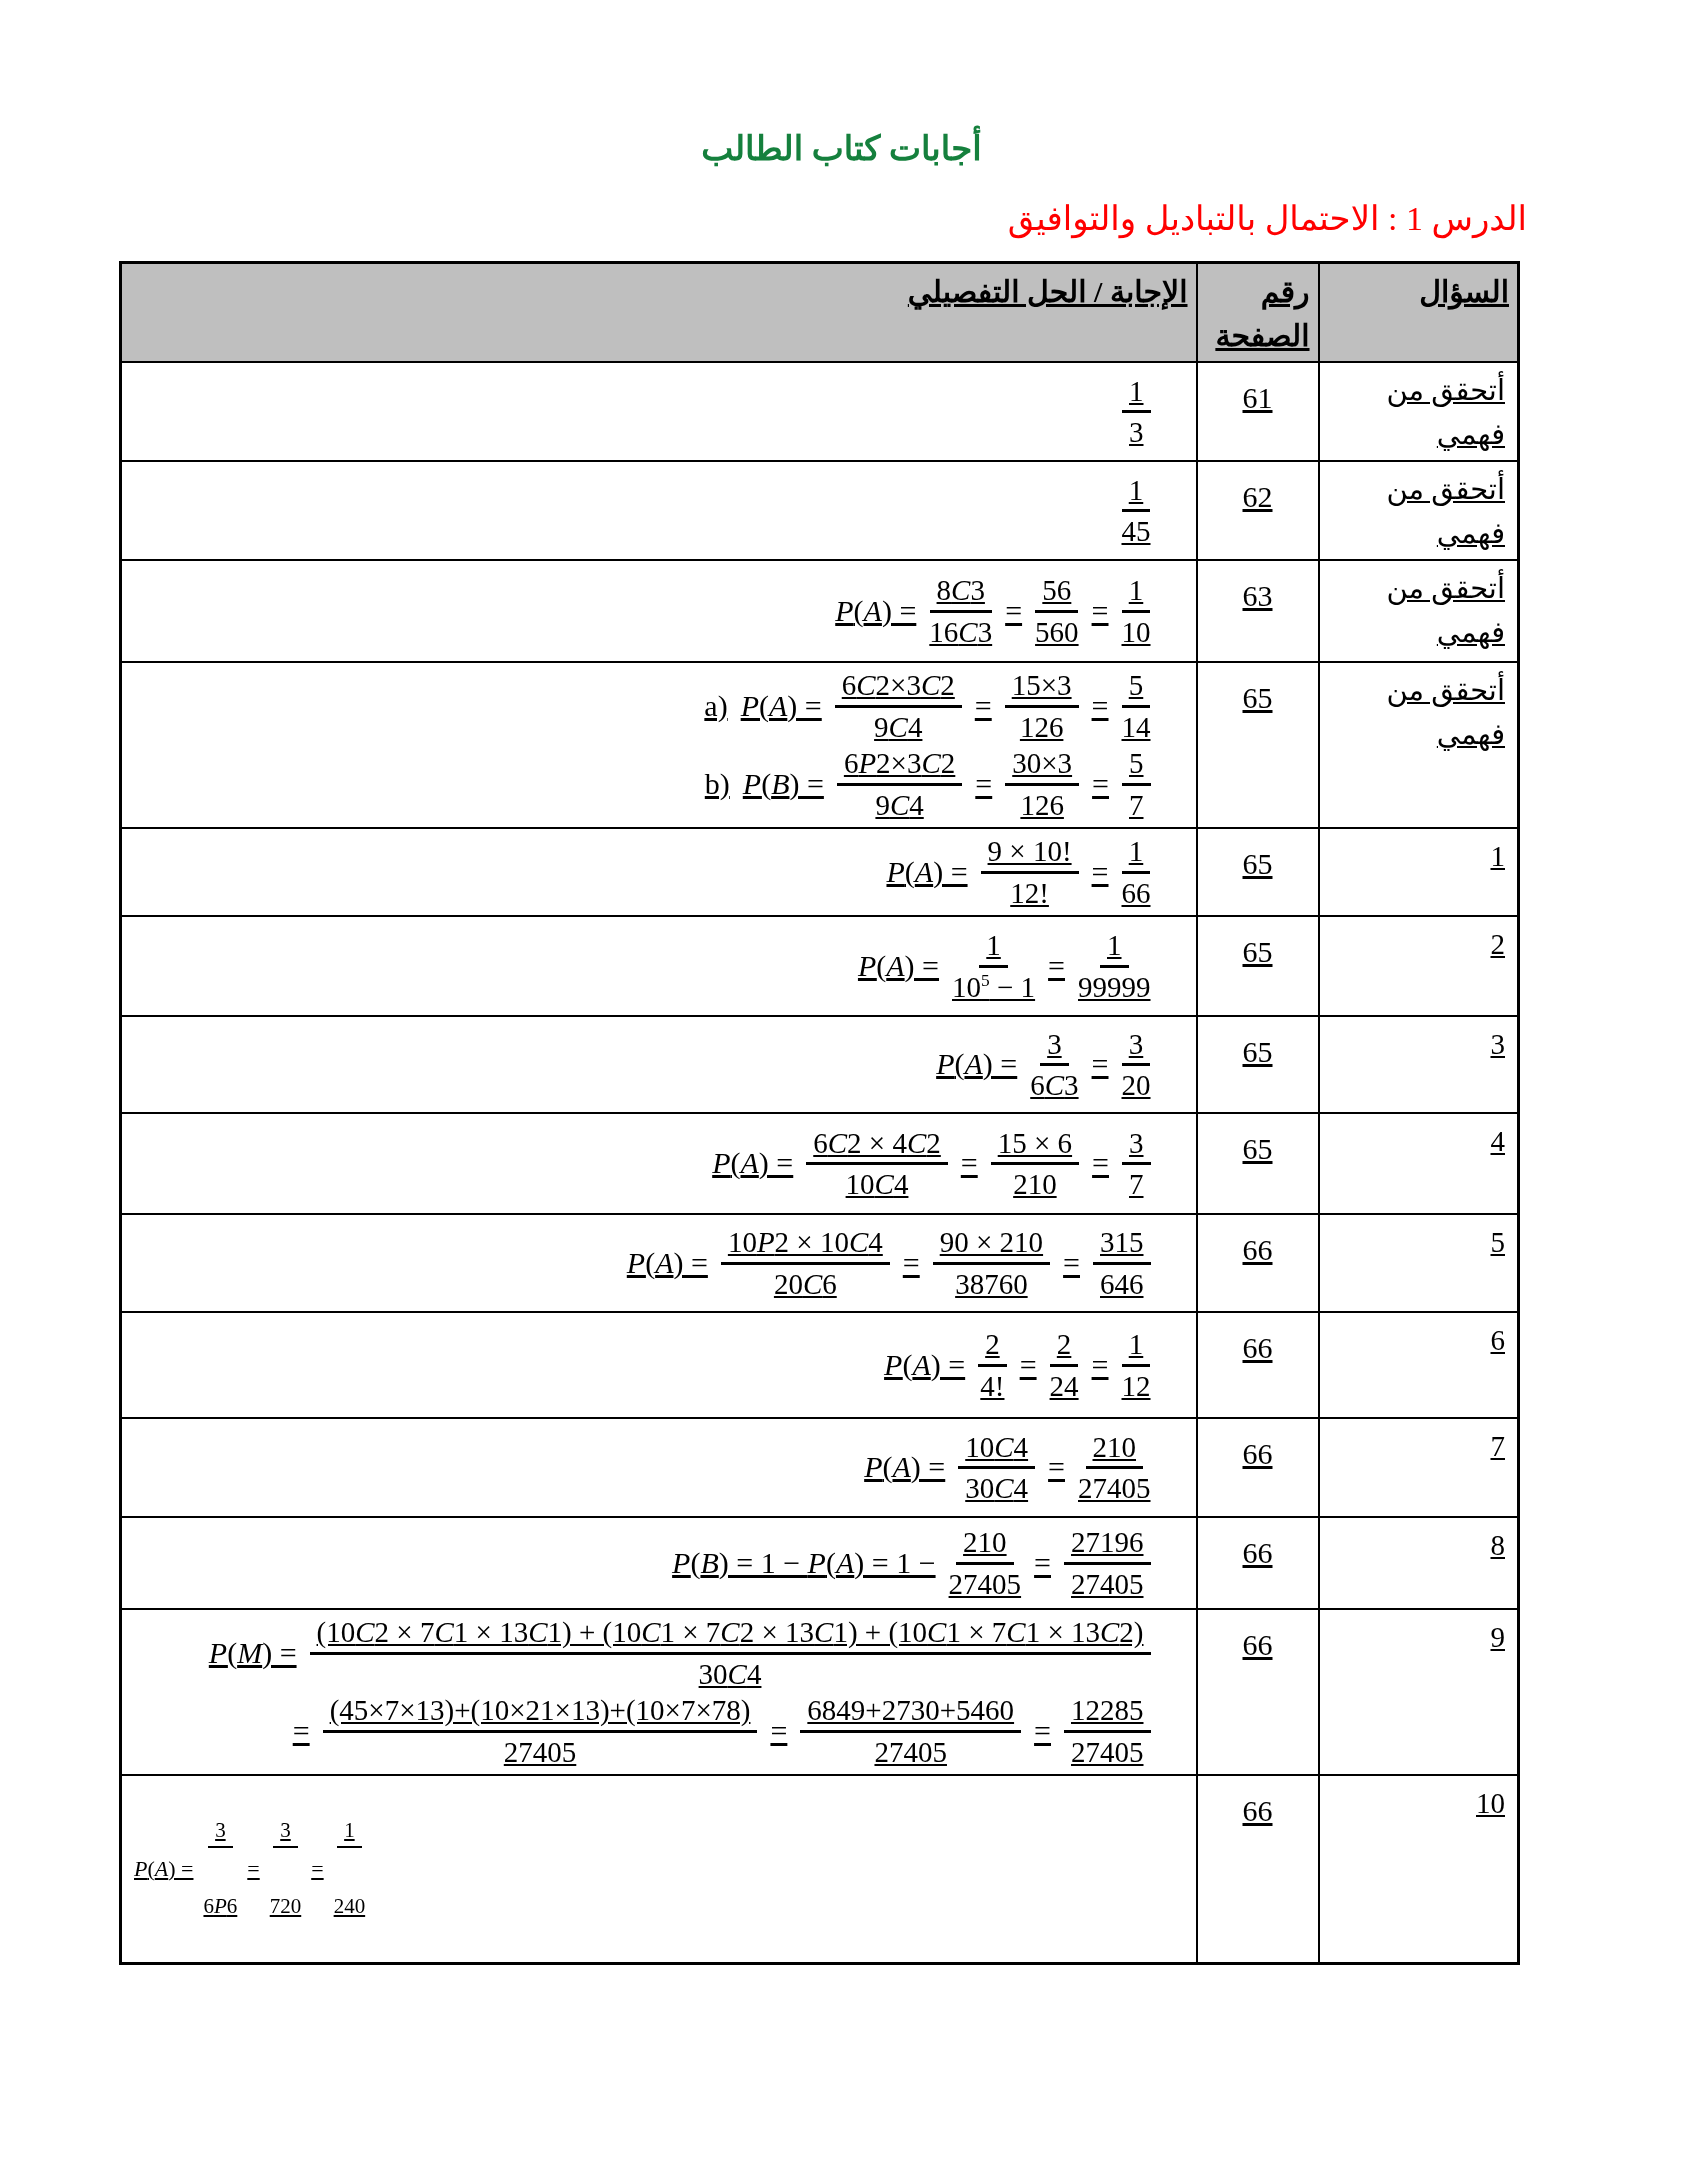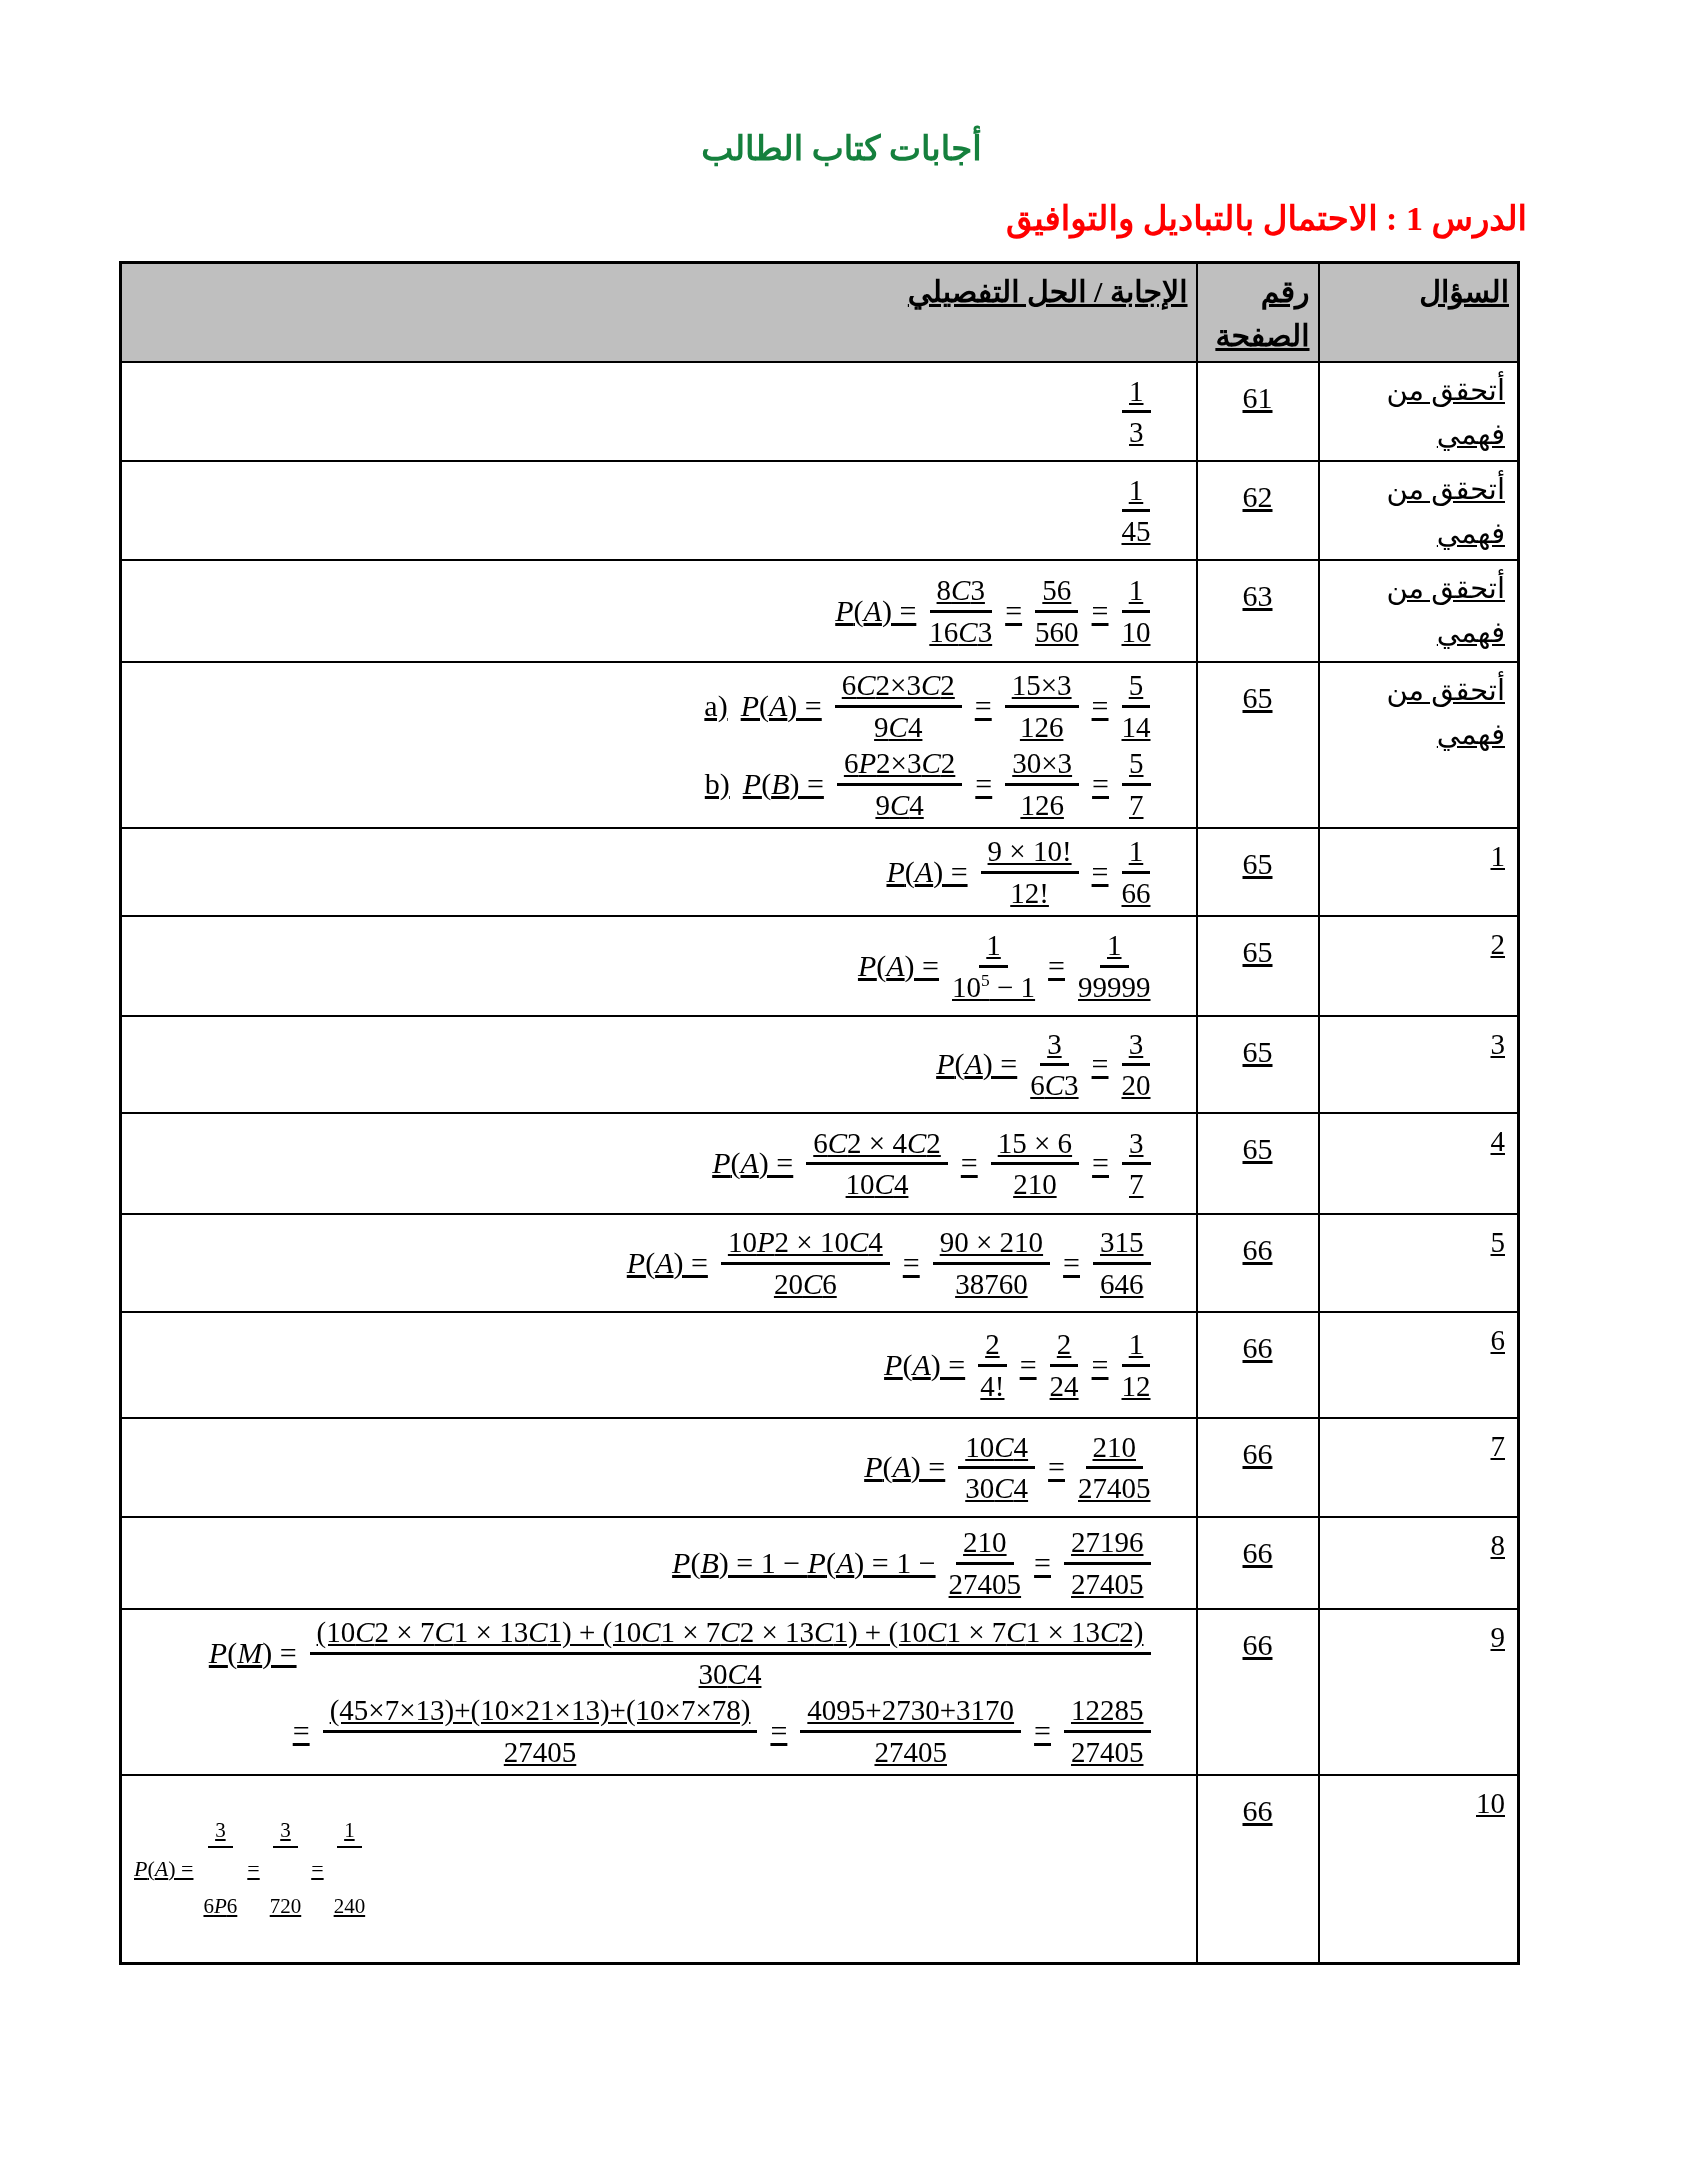--- a/index.html
+++ b/index.html
@@ -11,21 +11,21 @@
     overflow:hidden;
   }
   .titles{width:1683px;text-align:center;}
   .title{
     color:#15803d;font-weight:bold;font-size:34px;
     margin:0;padding:0;line-height:1.3;
   }
   .title-main{padding-top:127px;}
   .title-unit{padding-top:26px;}
   .title-lesson{
-    color:#ff0000;font-weight:bold;font-size:34px;
+    color:#ff0000;font-weight:normal;font-size:34px;
     text-align:right;margin:26px 156px 20px 0;line-height:1.3;
   }
   .table-wrap{margin:0 166px 0 119px;}
   table.answers{
     width:1398px;
     border-collapse:collapse;
     table-layout:fixed;
     direction:rtl;
     border:3px solid #000;
   }
@@ -375,21 +375,21 @@
               </span>
             </div>
             <div class="mline">
               <span>=</span>
               <span class="frac">
                 <span class="num">(45×7×13)+(10×21×13)+(10×7×78)</span>
                 <span class="den">27405</span>
               </span>
               <span>=</span>
               <span class="frac">
-                <span class="num">4095+2730+3170</span>
+                <span class="num">6849+2730+5460</span>
                 <span class="den">27405</span>
               </span>
               <span>=</span>
               <span class="frac">
                 <span class="num">12285</span>
                 <span class="den">27405</span>
               </span>
             </div>
           </td>
         </tr>

